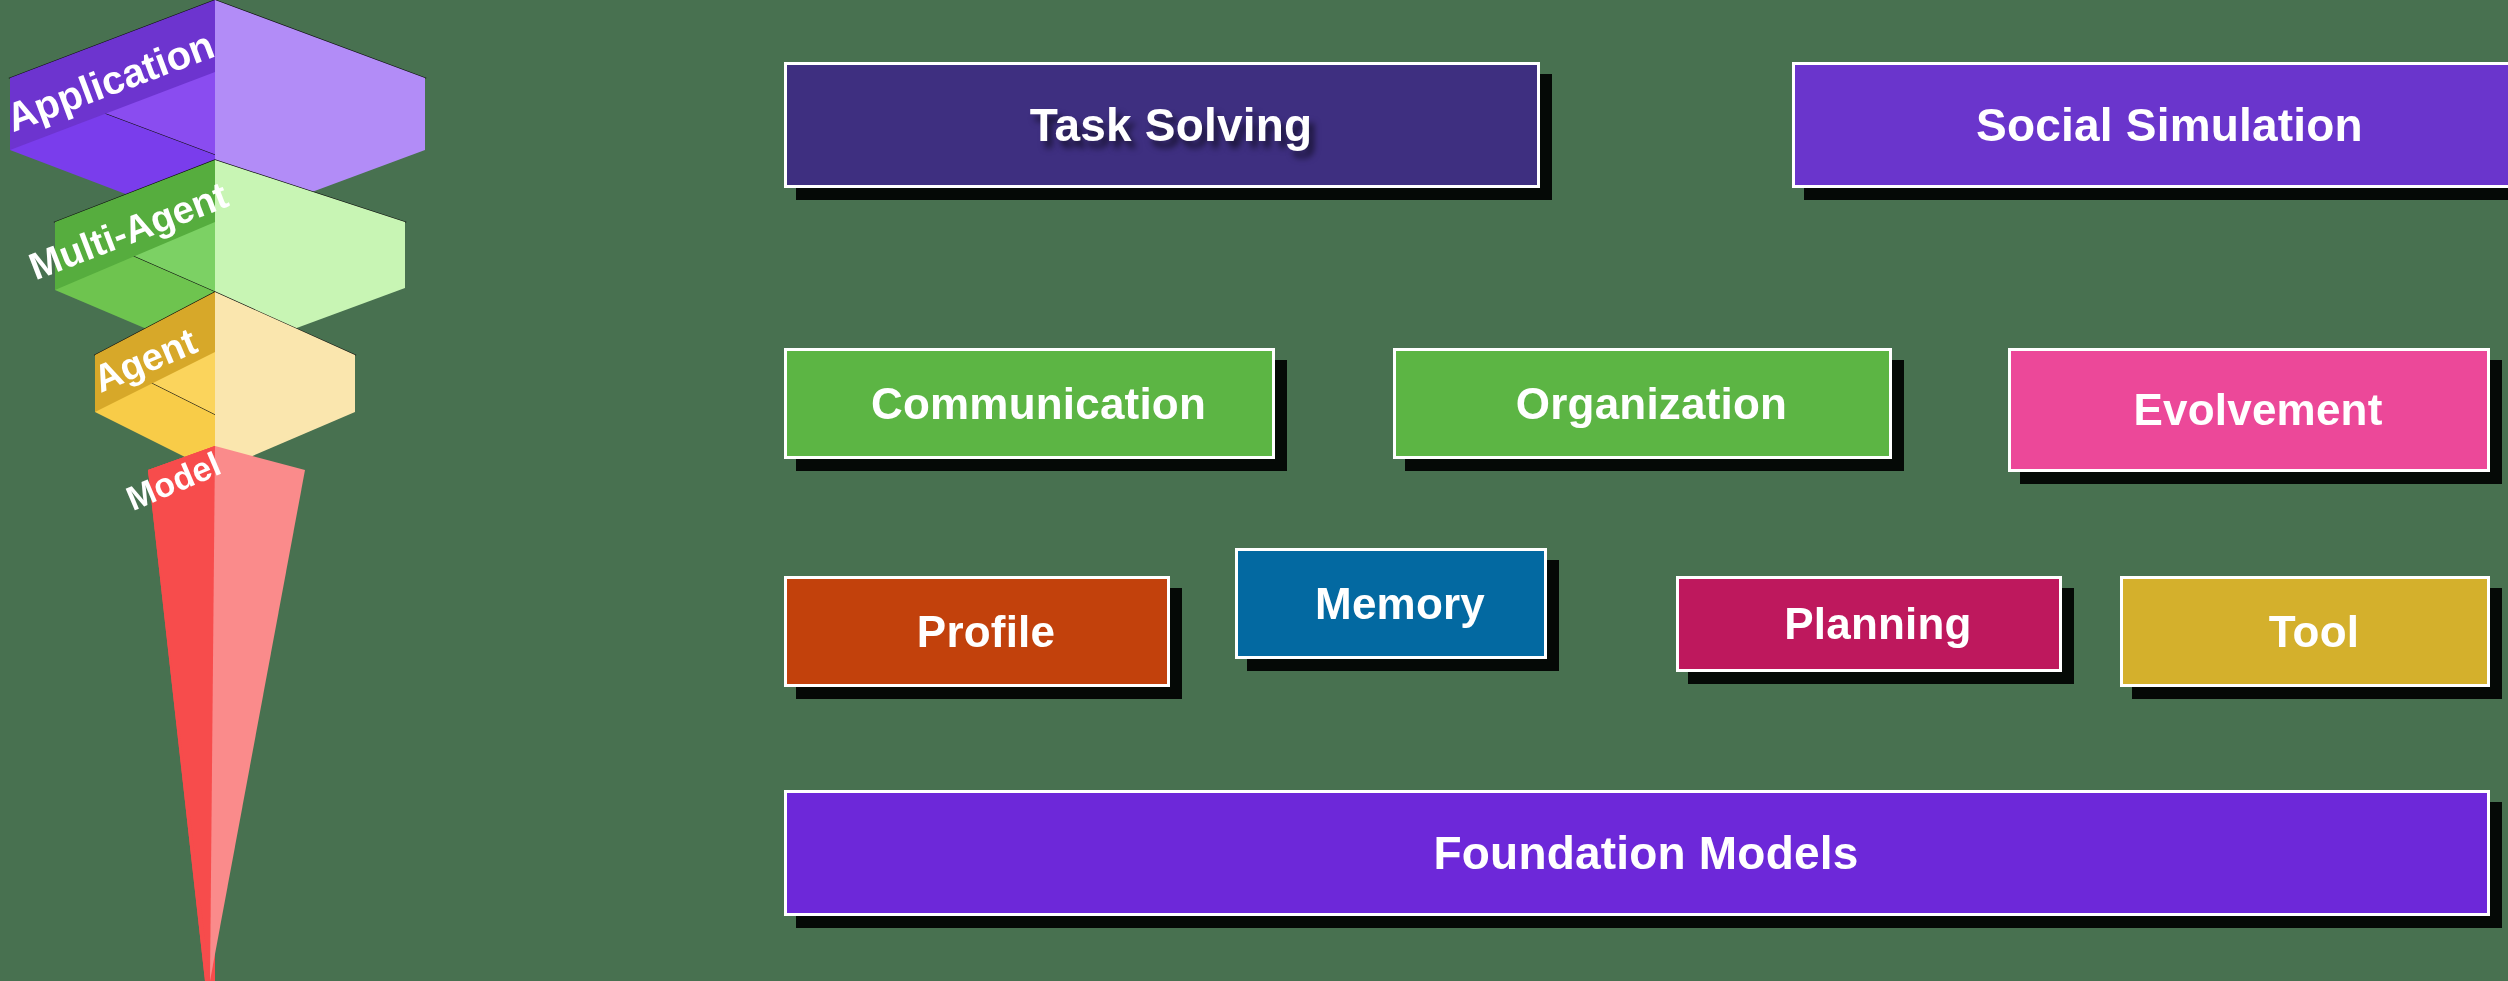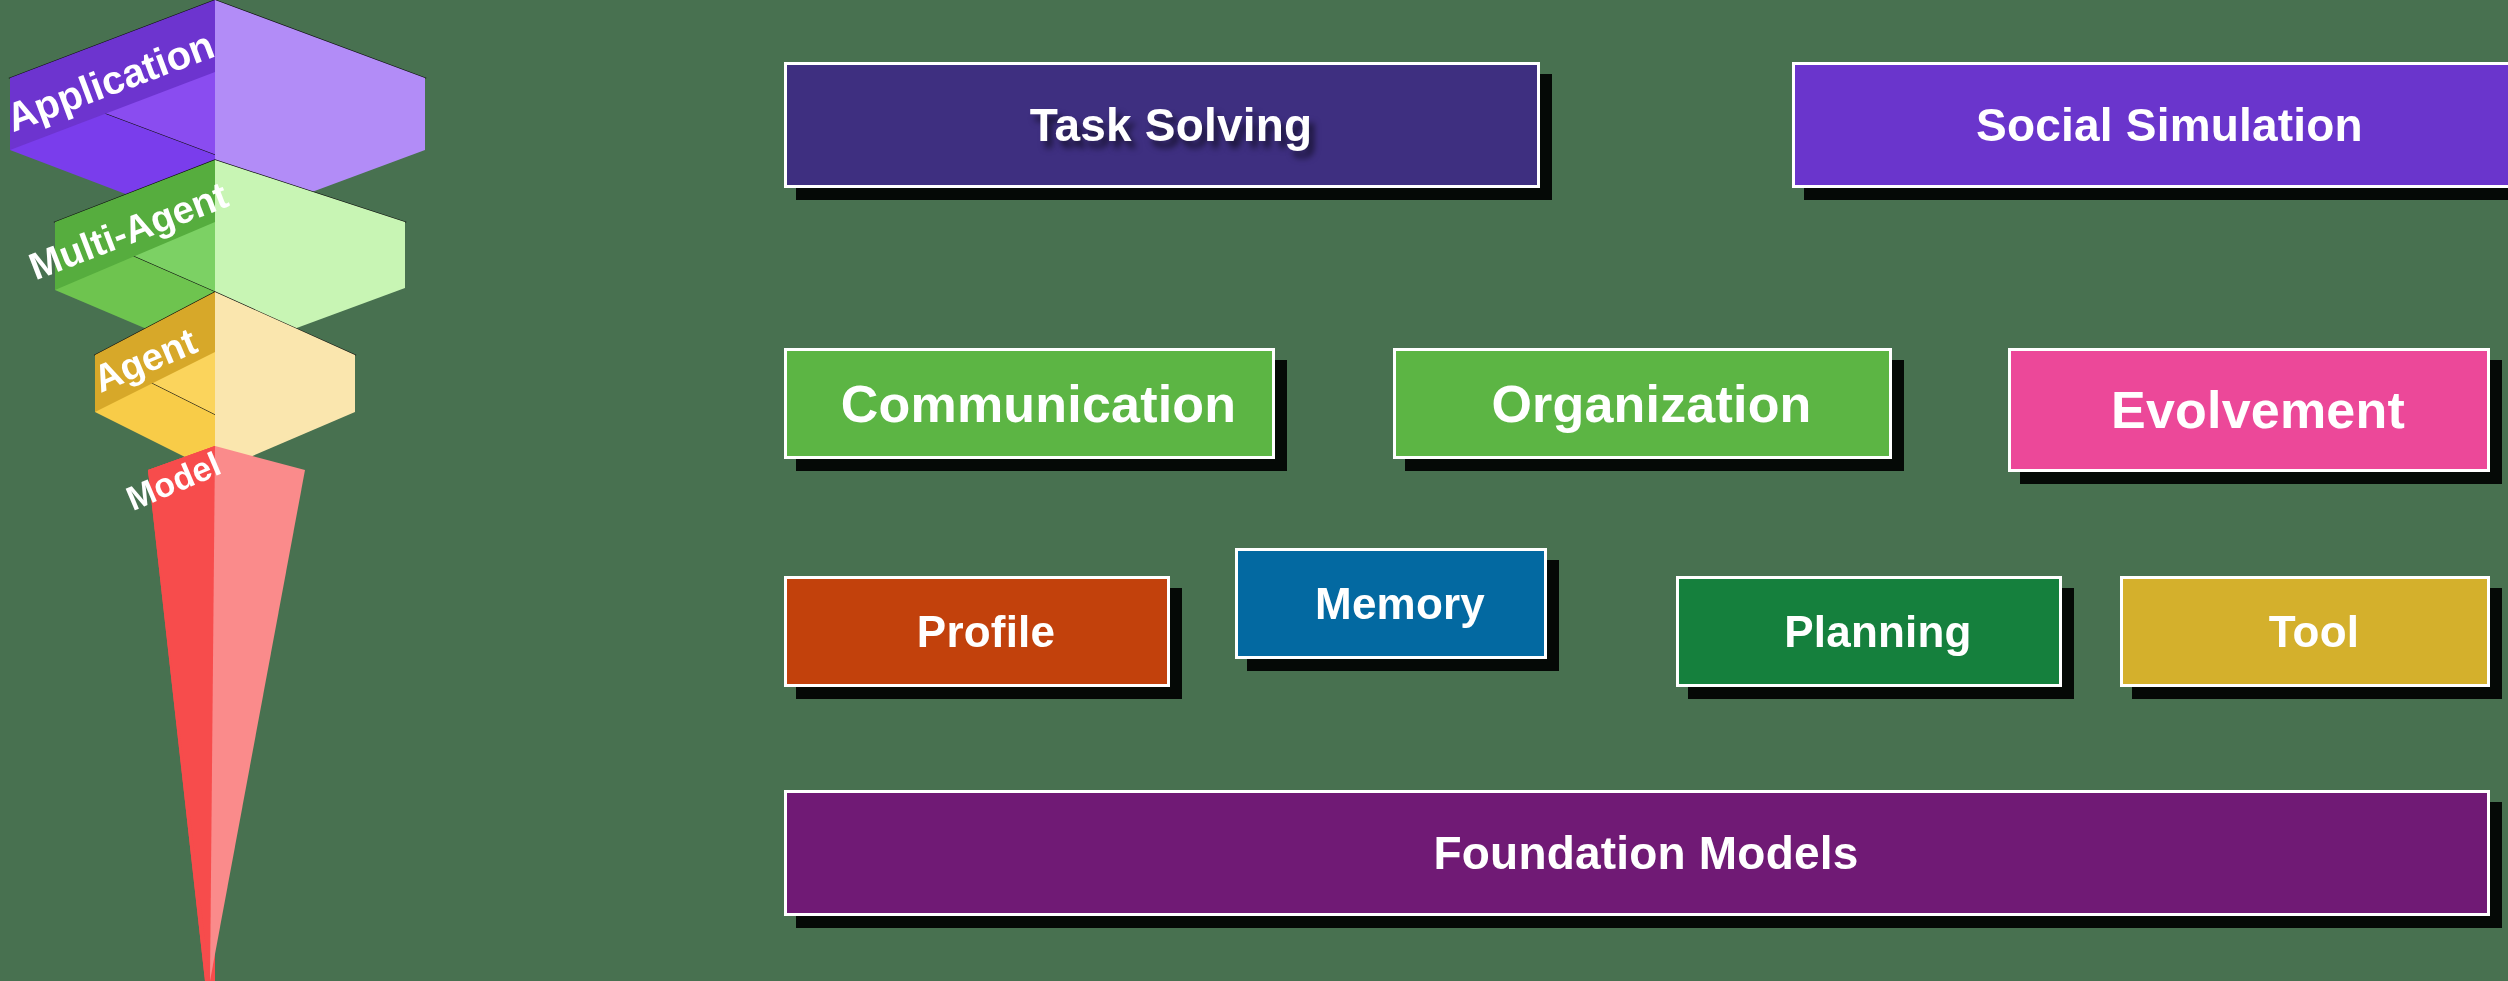--- a/index.html
+++ b/index.html
@@ -50,21 +50,21 @@
     letter-spacing: 0.2px;
     text-align: center;
     box-shadow: 12px 12px 0 0 rgba(0,0,0,0.92);
     line-height: 1;
     user-select: none;
     padding-left: 18px;
   }
   .box span { display: block; }
 
   .row-app   { font-size: 46px; }
-  .row-multi { font-size: 52px; }
+  .row-multi { font-size: 44px; }
   .row-agent { font-size: 44px; }
   .row-model { font-size: 46px; }
 
   .txt-shadow-soft {
     text-shadow: 5px 7px 6px rgba(0,0,0,0.55);
   }
 </style>
 </head>
 <body>
 
@@ -130,25 +130,25 @@
   </div>
 
   <div class="box row-agent" style="left:784px; top:576px; width:386px; height:111px; background:#c2410c;">
     <span>Profile</span>
   </div>
 
   <div class="box row-agent" style="left:1235px; top:548px; width:312px; height:111px; background:#0369a1;">
     <span>Memory</span>
   </div>
 
-  <div class="box row-agent" style="left:1676px; top:576px; width:386px; height:111px; background:#15803d;">
+  <div class="box row-agent" style="left:1676px; top:576px; width:386px; height:96px; background:#be185d;">
     <span>Planning</span>
   </div>
 
   <div class="box row-agent" style="left:2120px; top:576px; width:370px; height:111px; background:#d4b02c;">
     <span>Tool</span>
   </div>
 
-  <div class="box row-model" style="left:784px; top:790px; width:1706px; height:126px; background:#701a75;">
+  <div class="box row-model" style="left:784px; top:790px; width:1706px; height:126px; background:#6d28d9;">
     <span>Foundation Models</span>
   </div>
 
 </div>
 
 </body></html>

